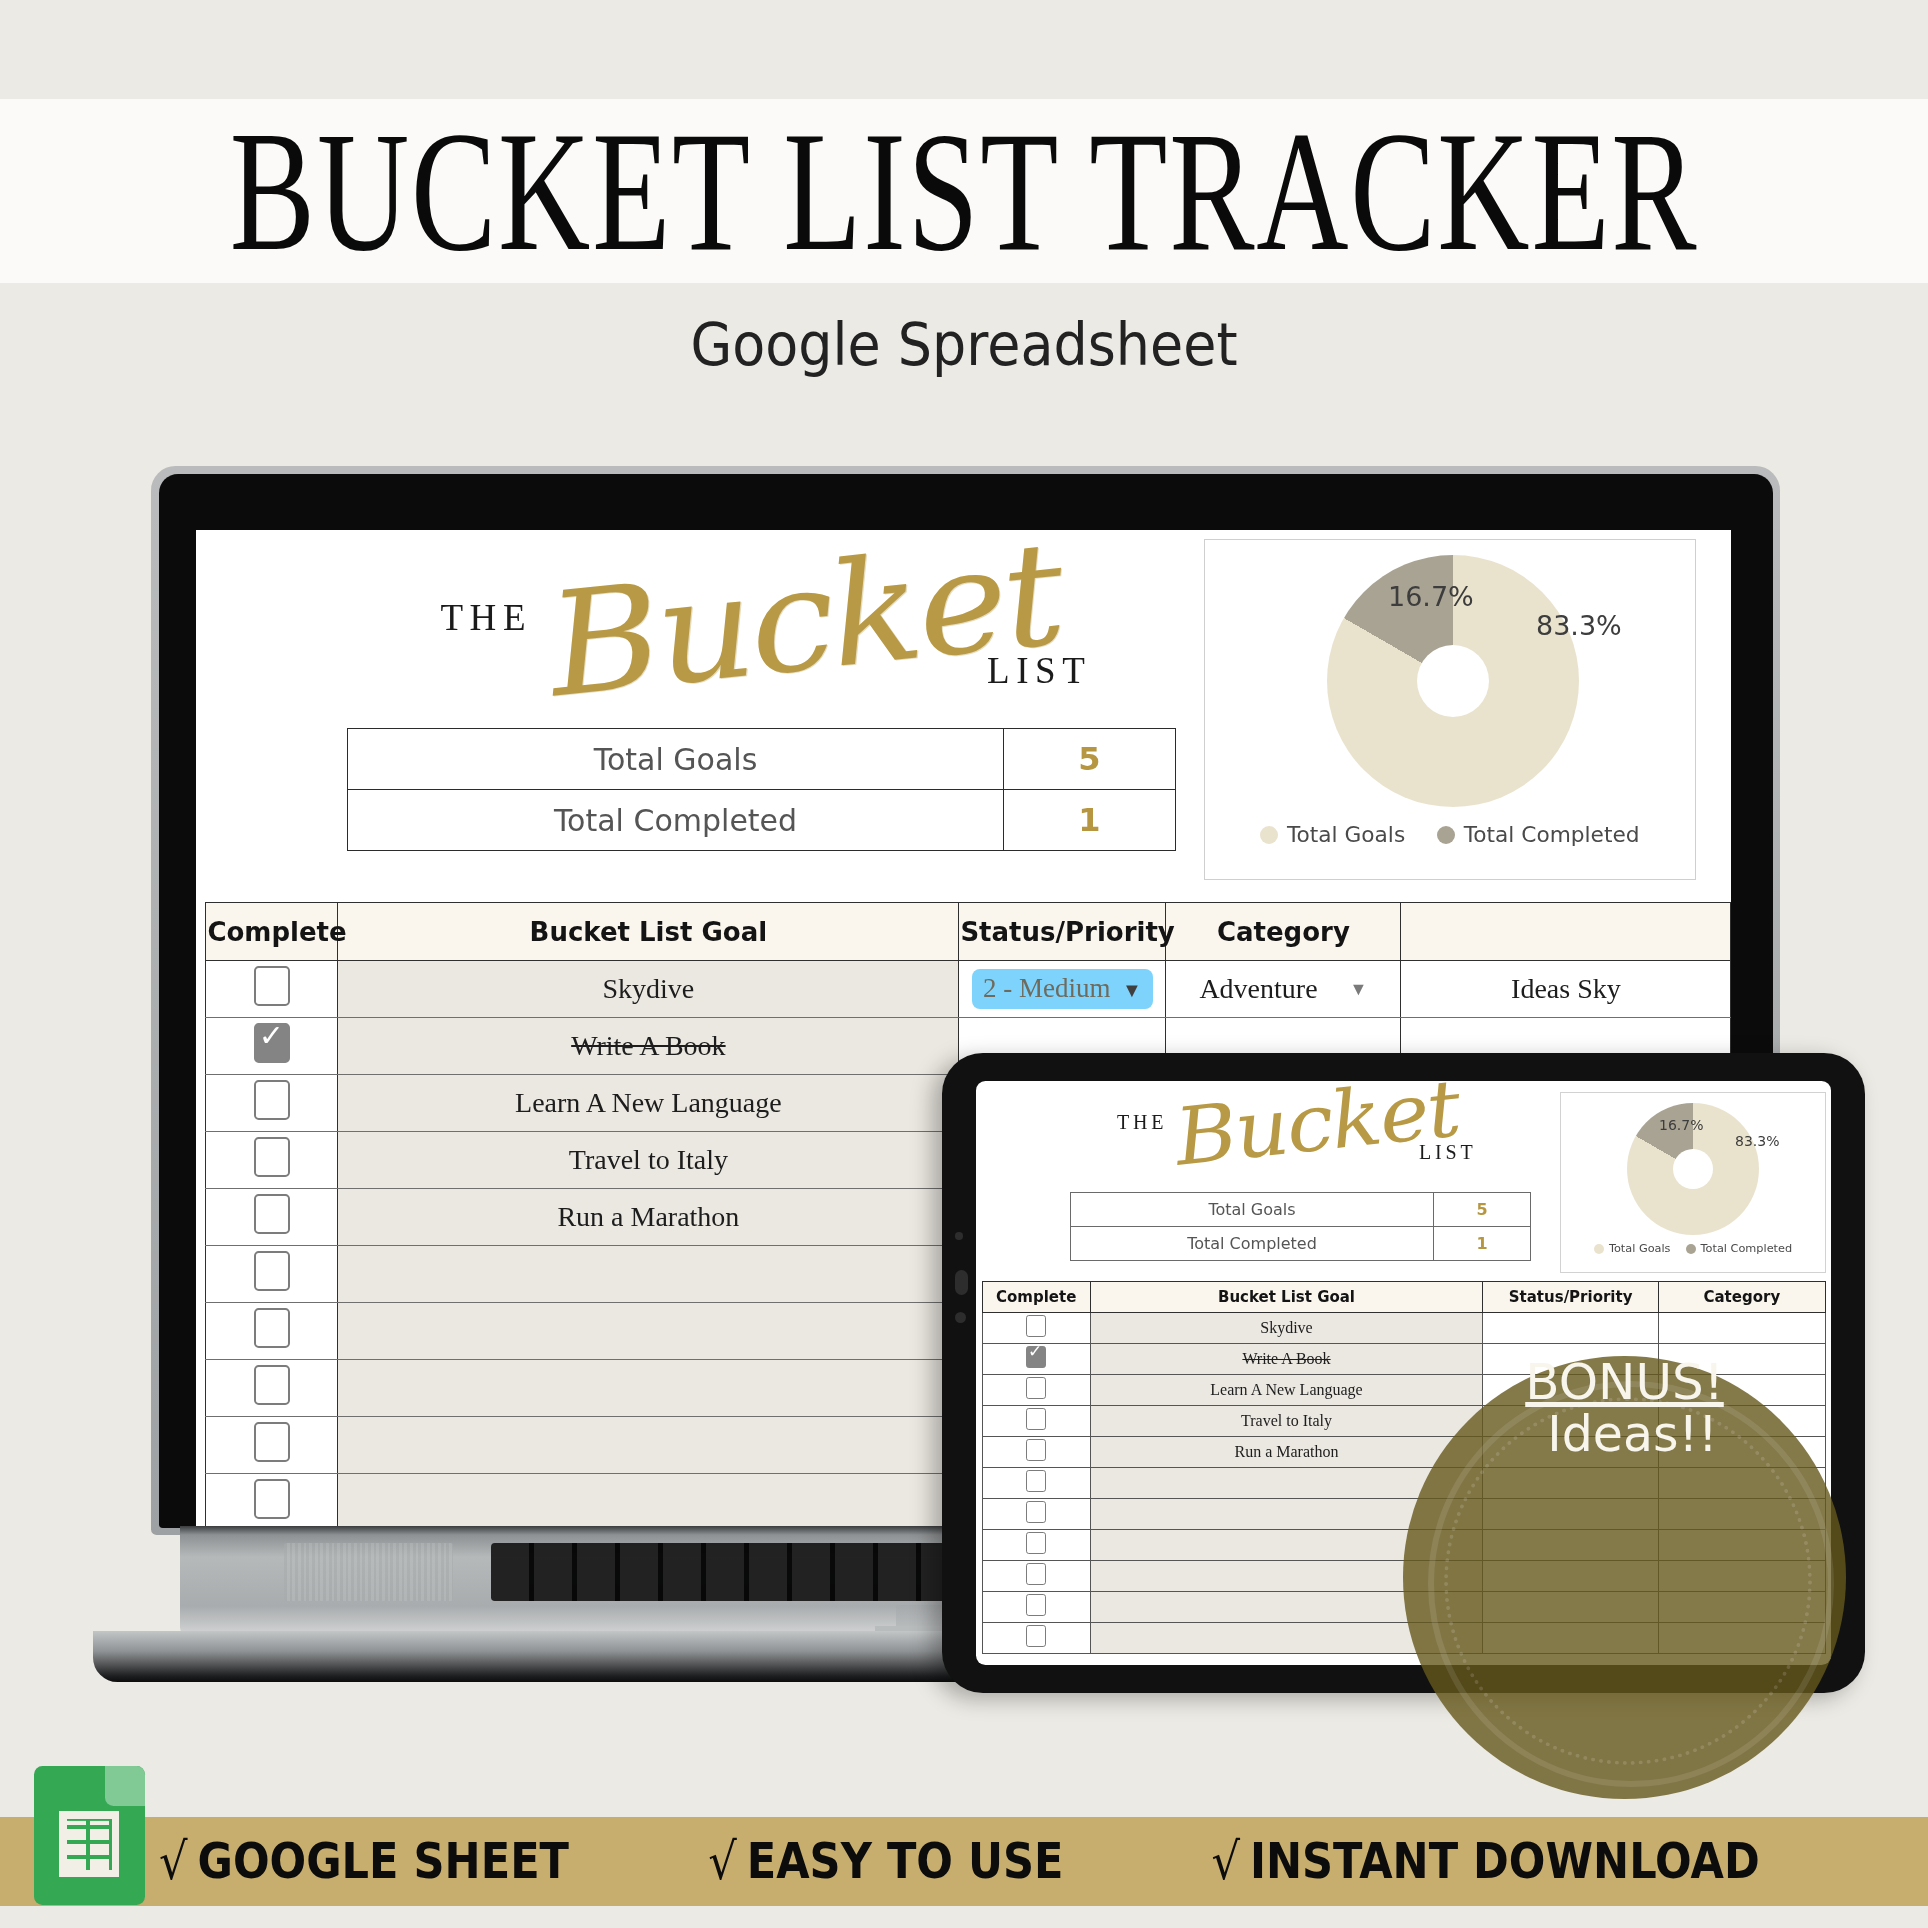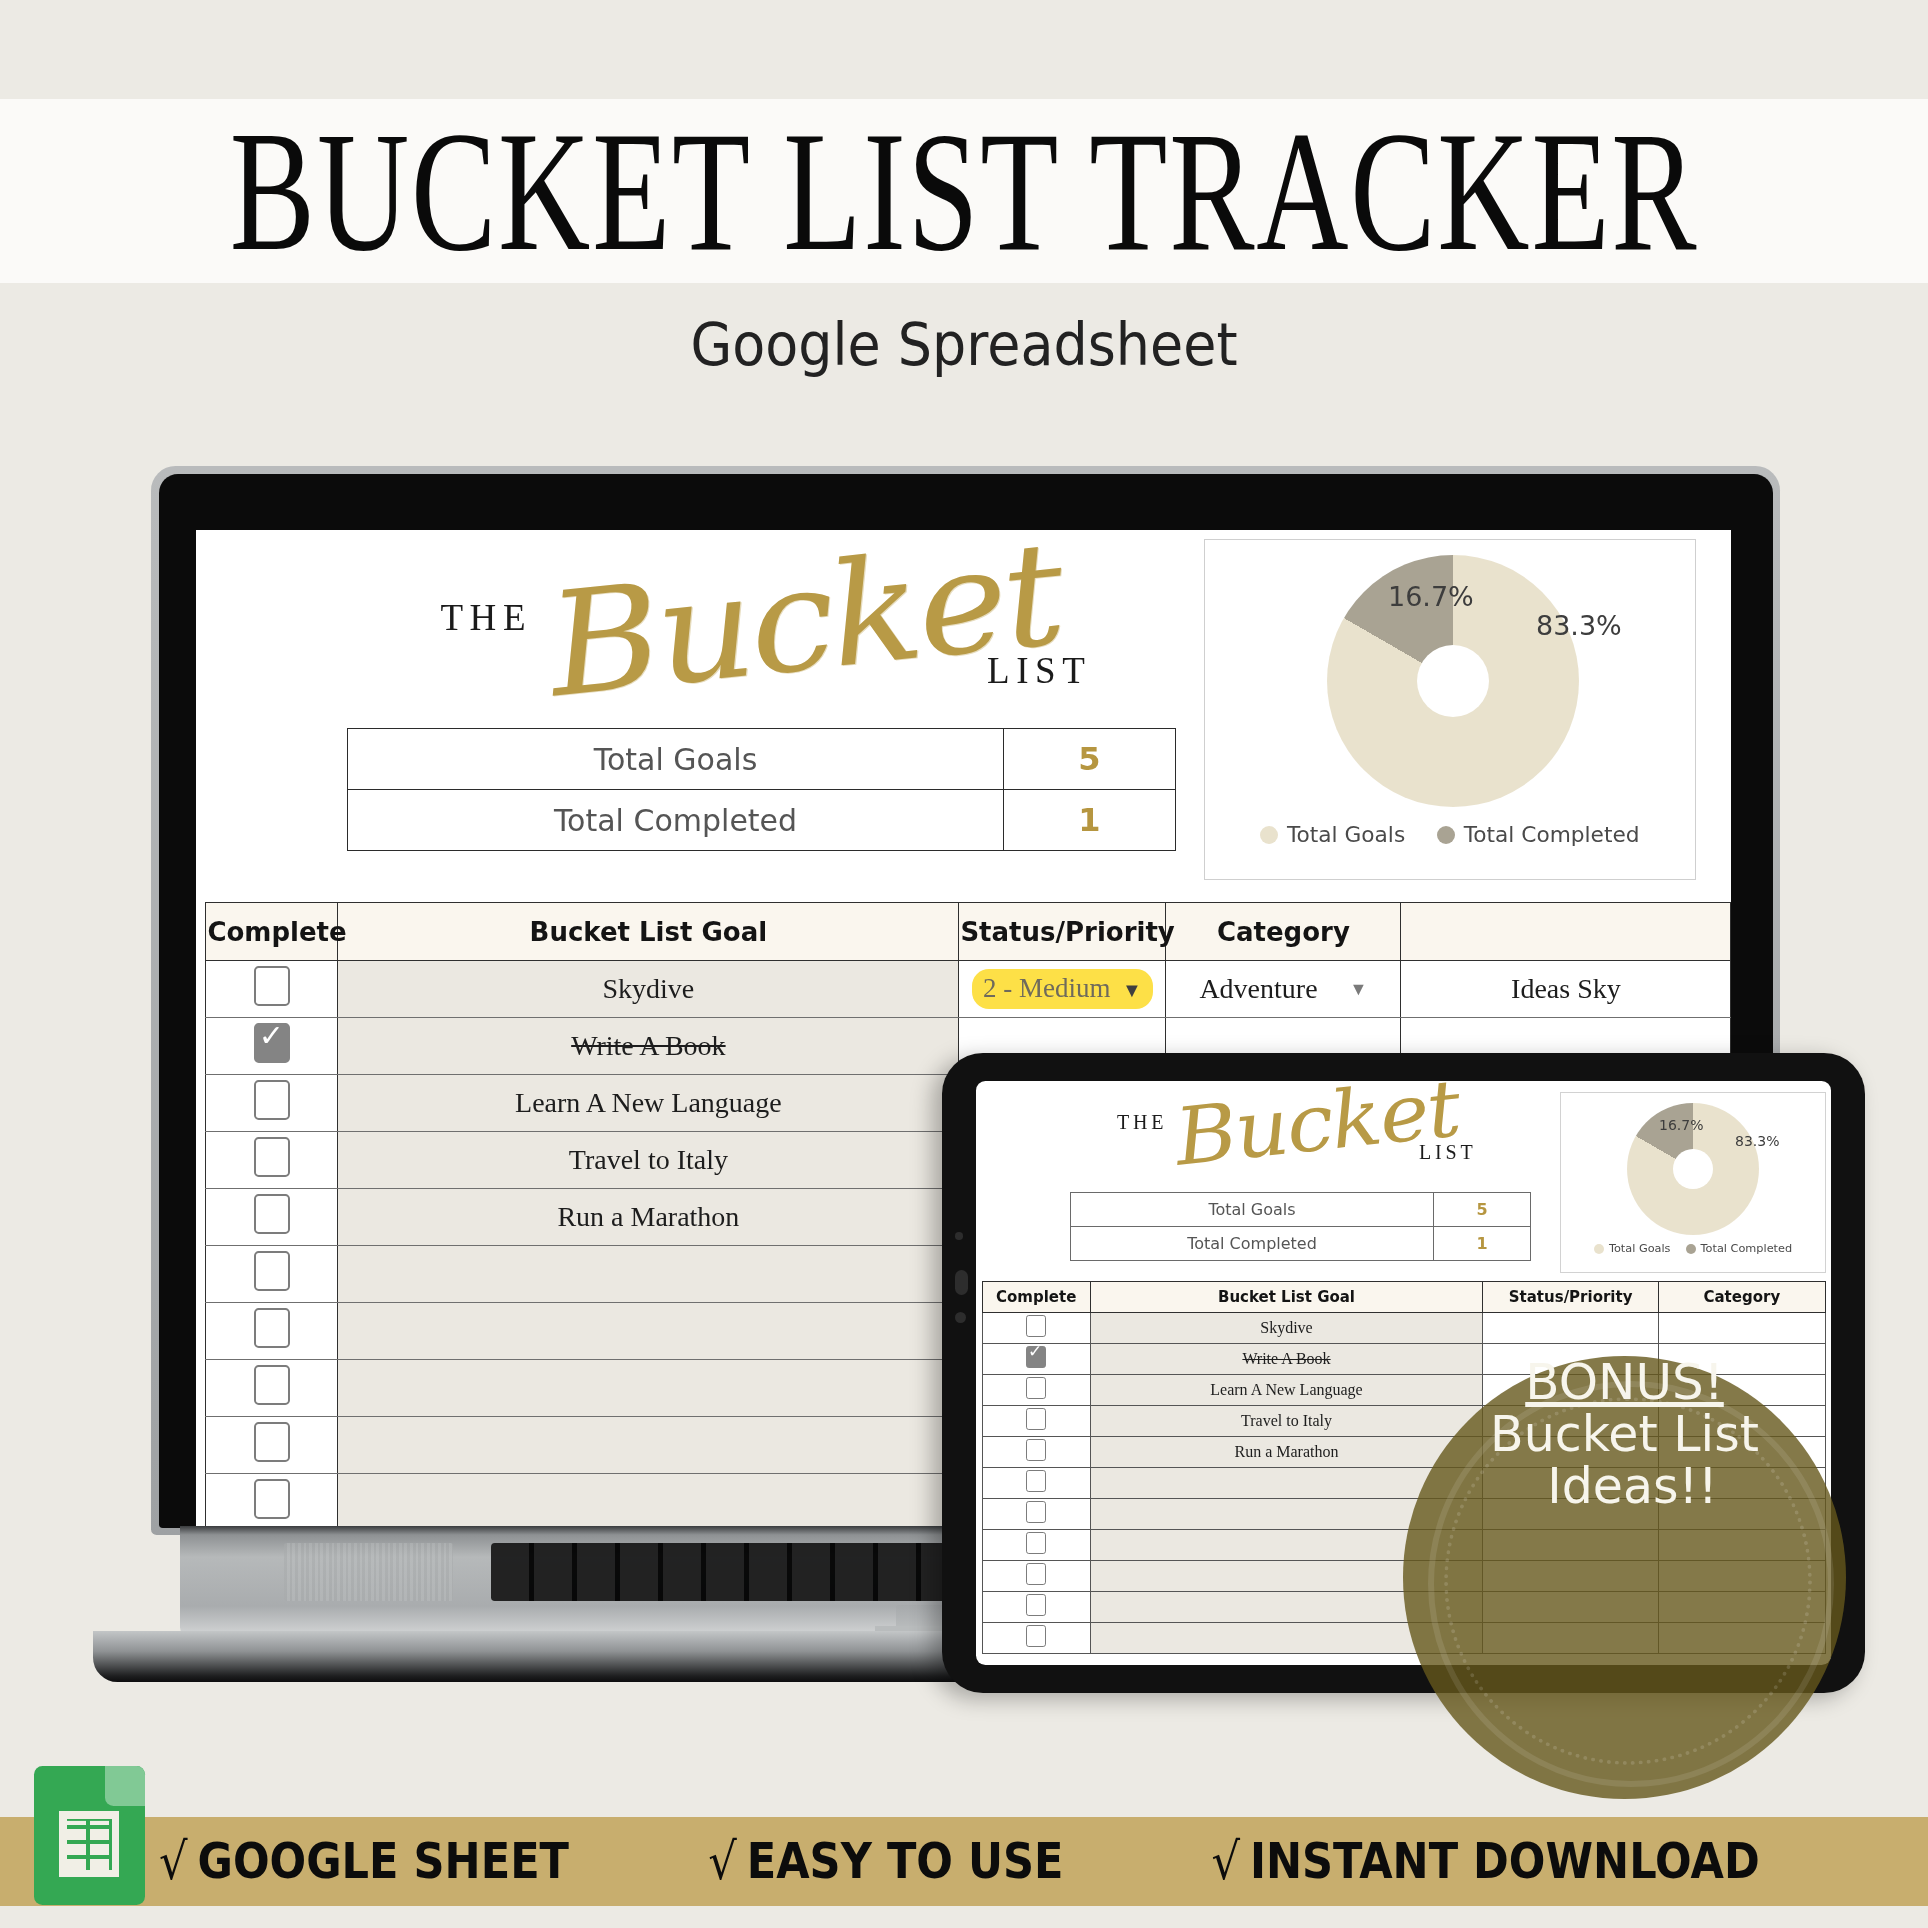--- a/index.html
+++ b/index.html
@@ -173,21 +173,21 @@
     width:32px;height:36px;border:2.8px solid #7c7c7c;border-radius:4.7px;
     display:inline-block;background:#fff;
   }
   .cbox.on{background:#848484;border-color:#848484;position:relative;}
   .cbox.on:after{
     content:"✓";position:absolute;left:2.8px;top:-6.6px;color:#fff;font-size:30px;
     font-family:"DejaVu Sans",sans-serif;
   }
   .strike{text-decoration:line-through;}
   .pill{
-    display:inline-block;background:#fde047;border-radius:17px;
+    display:inline-block;background:#7dd3fc;border-radius:8px;
     padding:3.8px 11.3px 5.6px 11.3px;color:#6f6a5c;font-size:27px;
     font-family:"Liberation Serif",serif;
     text-align:center;
   }
   .pill .caret{font-size:20px;margin-left:11.3px;color:#3f3f3f;}
   .catcell{display:flex;align-items:center;justify-content:center;gap:32px;}
   .catcell .caret{font-size:18px;color:#7a7a7a;}
 
   
   .tablet{
@@ -582,21 +582,20 @@
       </tr>
     </tbody>
       </table>
   </div>
 </div>
 
 <div class="badge">
   <div class="badge-ring"></div>
   <div class="badge-dots"></div>
   <div class="badge-l1">BONUS!</div>
-  <div class="badge-l3">Bucket List</div>
   <div class="badge-l4">Ideas!!</div>
 </div>
 
 <div class="bottom-bar">
   <div class="feat">
     <span class="tick">√</span>
     <span>GOOGLE SHEET</span>
   </div>
   <div class="feat">
     <span class="tick">√</span>

